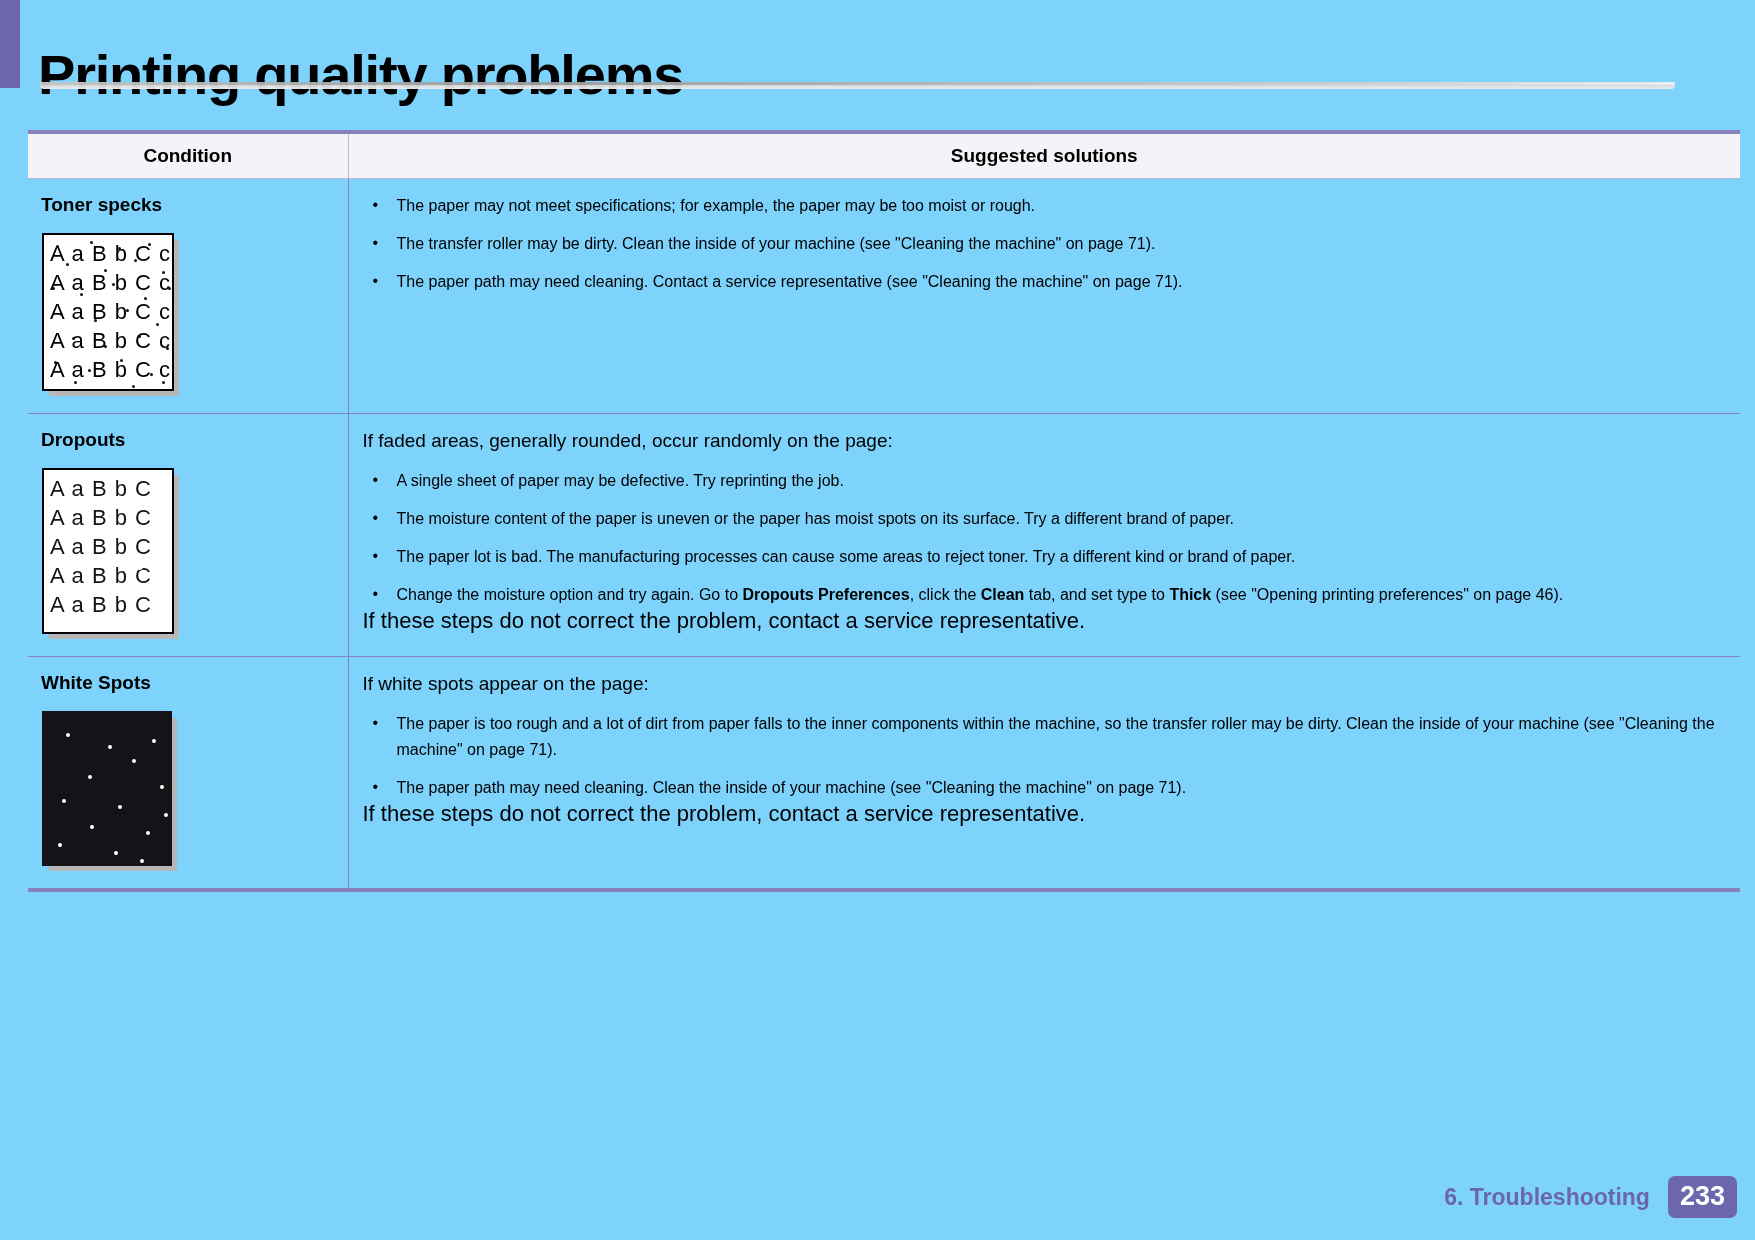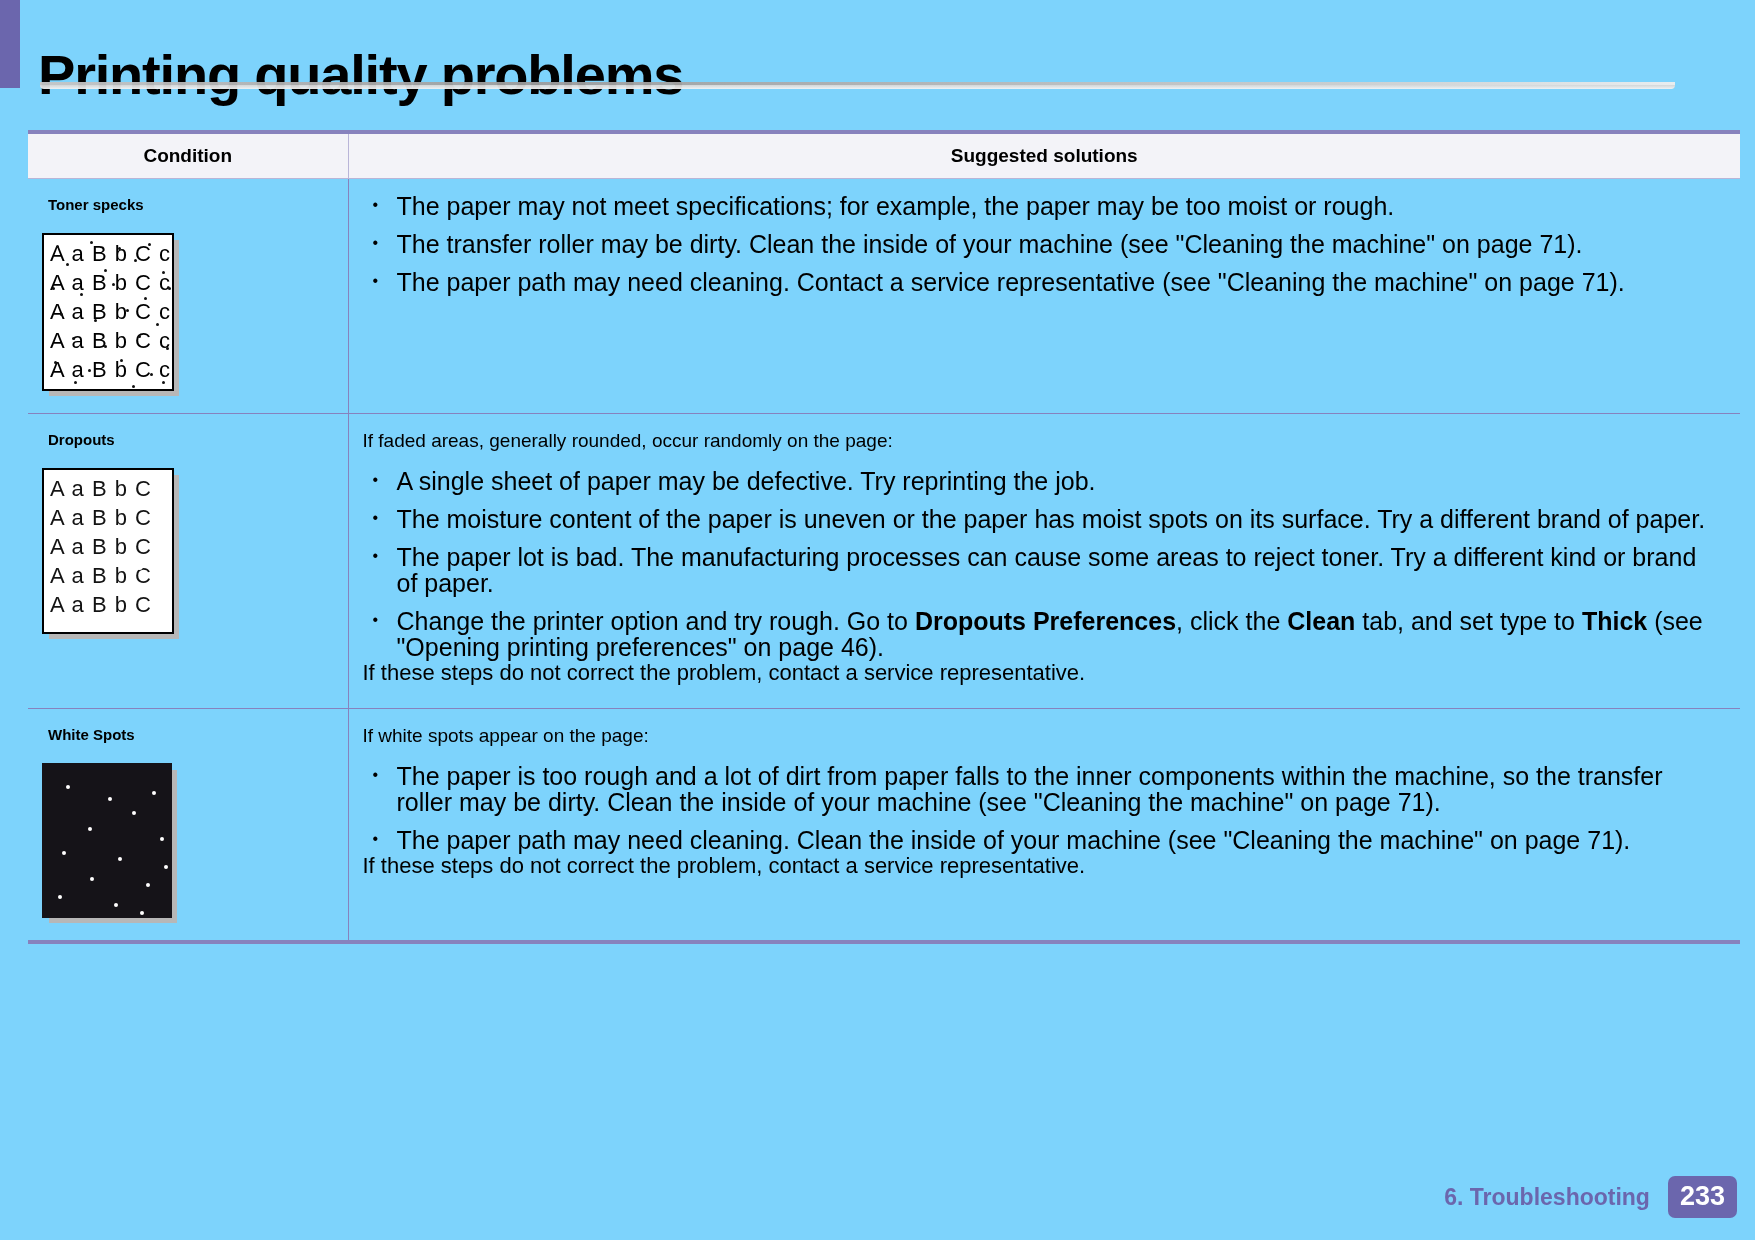--- a/index.html
+++ b/index.html
@@ -82,24 +82,24 @@
     padding-left: 8px;
     padding-right: 10px;
   }
   .tbl tbody td.cell-sol {
     padding-left: 14px;
     padding-right: 22px;
   }
   .tbl tbody tr:last-child td { border-bottom: 4px solid #8782bd; }
 
   .cond-label {
-    font-size: 15px;
+    font-size: 19px;
     font-weight: bold;
     line-height: 24px;
-    margin: 0 0 16px 12px;
+    margin: 0 0 16px 5px;
   }
 
   
   .sample {
     position: relative;
     border: 2px solid #000;
     background: #fff;
     box-shadow: 6px 6px 0 -1px #b7b7b7;
     overflow: hidden;
   }
@@ -132,21 +132,21 @@
     font-size: 22px;
     line-height: 26px;
     margin: 0 0 0 0;
   }
   ul.bullets {
     list-style: none;
     margin: 0; padding: 0;
   }
   ul.bullets li {
     position: relative;
-    font-size: 25px;
+    font-size: 16px;
     line-height: 26px;
     padding-left: 34px;
     margin-bottom: 12px;
   }
   ul.bullets li:last-child { margin-bottom: 0; }
   ul.bullets li:before {
     content: "\2022";
     position: absolute;
     left: 10px; top: -1px;
     font-size: 16px;
@@ -268,21 +268,21 @@
             <span style="position:absolute;left:92px;top:92px;width:7px;height:8px;background:#fff;border-radius:50%"></span>
             <span style="position:absolute;left:46px;top:116px;width:9px;height:7px;background:#fff;border-radius:50%"></span>
           </div>
         </td>
         <td class="cell-sol">
           <p class="lead">If faded areas, generally rounded, occur randomly on the page:</p>
           <ul class="bullets">
             <li>A single sheet of paper may be defective. Try reprinting the job.</li>
             <li>The moisture content of the paper is uneven or the paper has moist spots on its surface. Try a different brand of paper.</li>
             <li>The paper lot is bad. The manufacturing processes can cause some areas to reject toner. Try a different kind or brand of paper.</li>
-            <li><span>Change the printer option and try rough. Go to </span><b>Dropouts Preferences</b><span>, click the </span><b>Clean</b><span> tab, and set type to </span><b>Thick</b><span> (see "Opening printing preferences" on page 46).</span></li>
+            <li><span>Change the moisture option and try again. Go to </span><b>Dropouts Preferences</b><span>, click the </span><b>Clean</b><span> tab, and set type to </span><b>Thick</b><span> (see "Opening printing preferences" on page 46).</span></li>
           </ul>
           <p class="tail">If these steps do not correct the problem, contact a service representative.</p>
         </td>
       </tr>
 
       <tr>
         <td class="cell-cond">
           <div class="cond-label">White Spots</div>
           <div class="sample sample-dark">
             <span class="wspot" style="left:22px;top:20px"></span>

